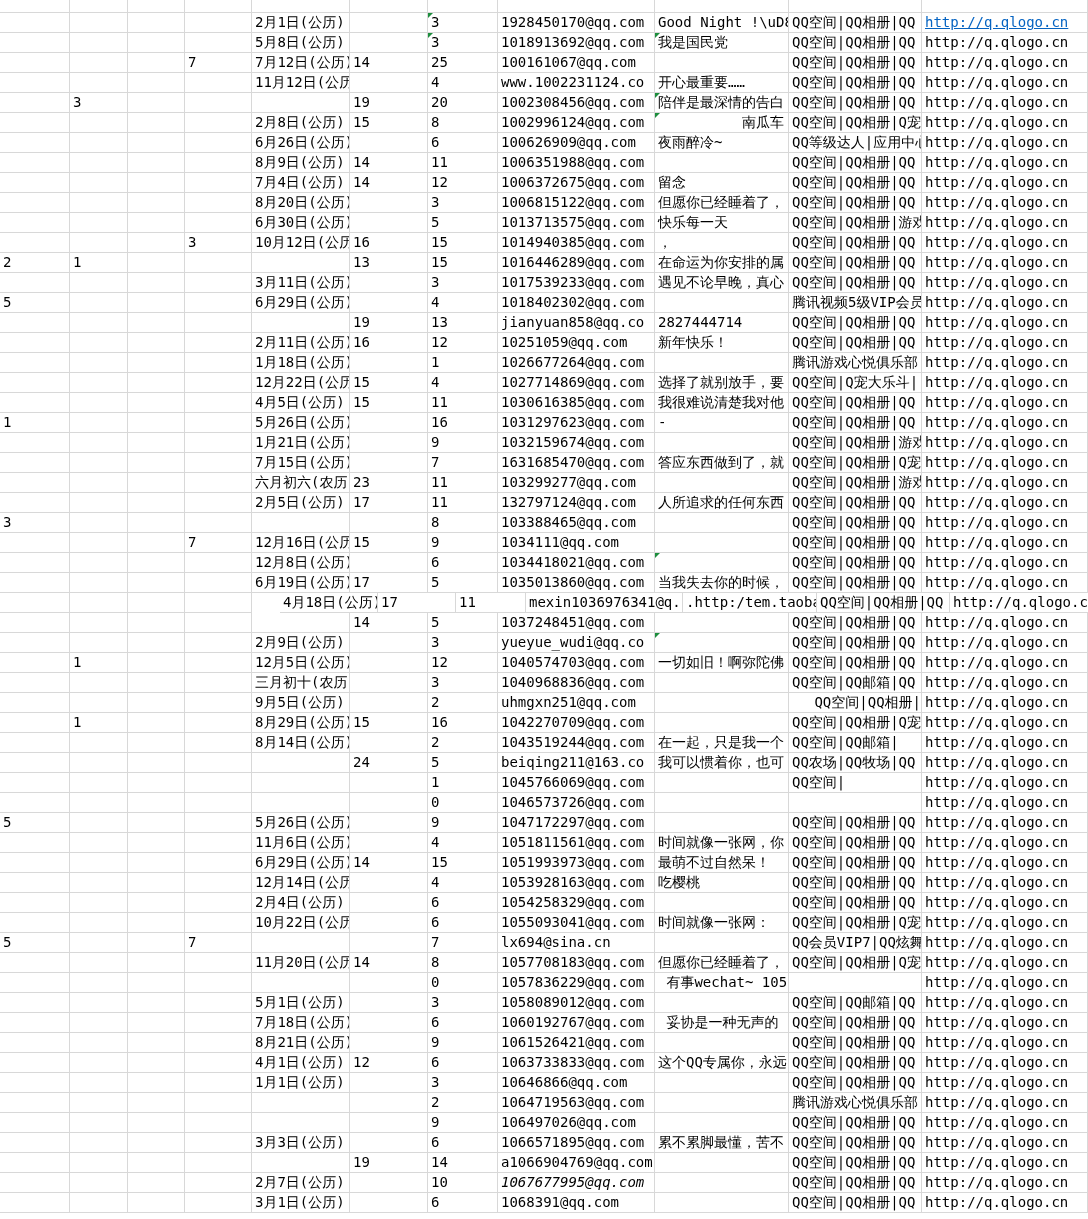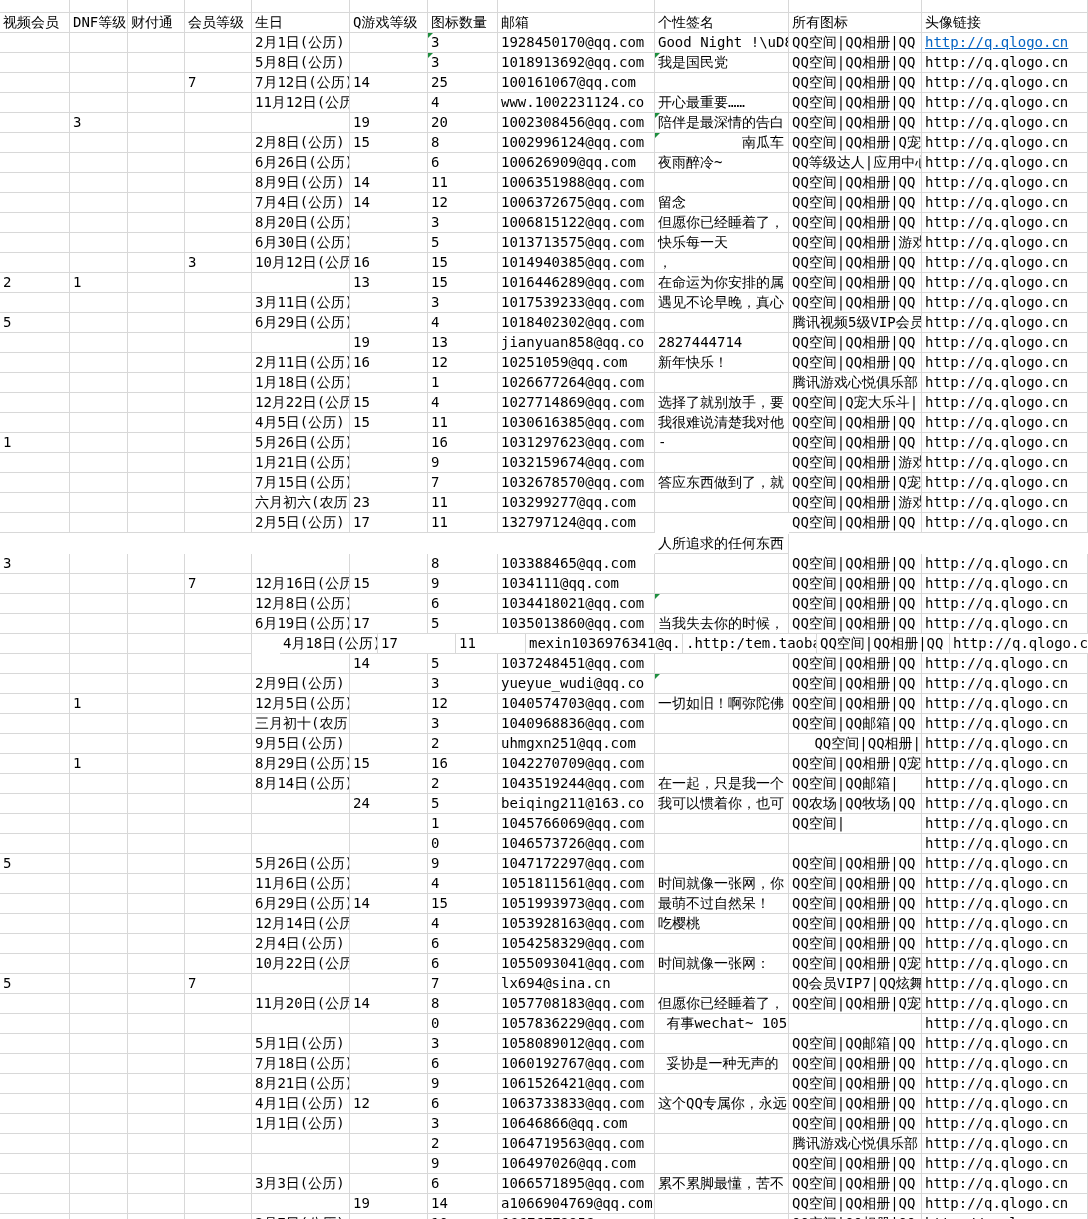--- a/index.html
+++ b/index.html
@@ -33,33 +33,20 @@
       <div class="cell" style="width: 67px; height: 13px;"></div>
       <div class="cell" style="width: 98px; height: 13px;"></div>
       <div class="cell" style="width: 78px; height: 13px;"></div>
       <div class="cell" style="width: 70px; height: 13px;"></div>
       <div class="cell" style="width: 157px; height: 13px;"></div>
       <div class="cell" style="width: 134px; height: 13px;"></div>
       <div class="cell" style="width: 133px; height: 13px;"></div>
       <div class="cell" style="width: 166px; height: 13px;"></div>
     </div>
     <div class="row">
-      <div class="cell" style="width: 70px;">视频会员</div>
-      <div class="cell" style="width: 58px;">DNF等级</div>
-      <div class="cell" style="width: 57px;">财付通</div>
-      <div class="cell" style="width: 67px;">会员等级</div>
-      <div class="cell" style="width: 98px;">生日</div>
-      <div class="cell" style="width: 78px;">Q游戏等级</div>
-      <div class="cell" style="width: 70px;">图标数量</div>
-      <div class="cell" style="width: 157px;">邮箱</div>
-      <div class="cell" style="width: 134px;">个性签名</div>
-      <div class="cell" style="width: 133px;">所有图标</div>
-      <div class="cell" style="width: 166px;">头像链接</div>
-    </div>
-    <div class="row">
       <div class="cell" style="width: 70px;"></div>
       <div class="cell" style="width: 58px;"></div>
       <div class="cell" style="width: 57px;"></div>
       <div class="cell" style="width: 67px;"></div>
       <div class="cell" style="width: 98px;">2月1日(公历)</div>
       <div class="cell" style="width: 78px;"></div>
       <div class="cell" style="width: 70px;">3<span class="tri"></span></div>
       <div class="cell" style="width: 157px;">1928450170@qq.com</div>
       <div class="cell" style="width: 134px;">Good Night !\uD83</div>
       <div class="cell" style="width: 133px;">QQ空间|QQ相册|QQ</div>
@@ -339,21 +326,21 @@
       <div class="cell" style="width: 166px;">http://q.qlogo.cn</div>
     </div>
     <div class="row">
       <div class="cell" style="width: 70px;"></div>
       <div class="cell" style="width: 58px;"></div>
       <div class="cell" style="width: 57px;"></div>
       <div class="cell" style="width: 67px;"></div>
       <div class="cell" style="width: 98px;">7月15日(公历)</div>
       <div class="cell" style="width: 78px;"></div>
       <div class="cell" style="width: 70px;">7</div>
-      <div class="cell" style="width: 157px;">1032678570@qq.com</div>
+      <div class="cell" style="width: 157px;">1631685470@qq.com</div>
       <div class="cell" style="width: 134px;">答应东西做到了，就</div>
       <div class="cell" style="width: 133px;">QQ空间|QQ相册|Q宠</div>
       <div class="cell" style="width: 166px;">http://q.qlogo.cn</div>
     </div>
     <div class="row">
       <div class="cell" style="width: 70px;"></div>
       <div class="cell" style="width: 58px;"></div>
       <div class="cell" style="width: 57px;"></div>
       <div class="cell" style="width: 67px;"></div>
       <div class="cell" style="width: 98px;">六月初六(农历)</div>
@@ -366,21 +353,21 @@
     </div>
     <div class="row">
       <div class="cell" style="width: 70px;"></div>
       <div class="cell" style="width: 58px;"></div>
       <div class="cell" style="width: 57px;"></div>
       <div class="cell" style="width: 67px;"></div>
       <div class="cell" style="width: 98px;">2月5日(公历)</div>
       <div class="cell" style="width: 78px;">17</div>
       <div class="cell" style="width: 70px;">11</div>
       <div class="cell" style="width: 157px;">132797124@qq.com</div>
-      <div class="cell" style="width: 134px; margin-top: 21px;">人所追求的任何东西</div>
+      <div class="cell" style="width: 134px;">人所追求的任何东西</div>
       <div class="cell" style="width: 133px;">QQ空间|QQ相册|QQ</div>
       <div class="cell" style="width: 166px;">http://q.qlogo.cn</div>
     </div>
     <div class="row">
       <div class="cell" style="width: 70px;">3</div>
       <div class="cell" style="width: 58px;"></div>
       <div class="cell" style="width: 57px;"></div>
       <div class="cell" style="width: 67px;"></div>
       <div class="cell" style="width: 98px;"></div>
       <div class="cell" style="width: 78px;"></div>

